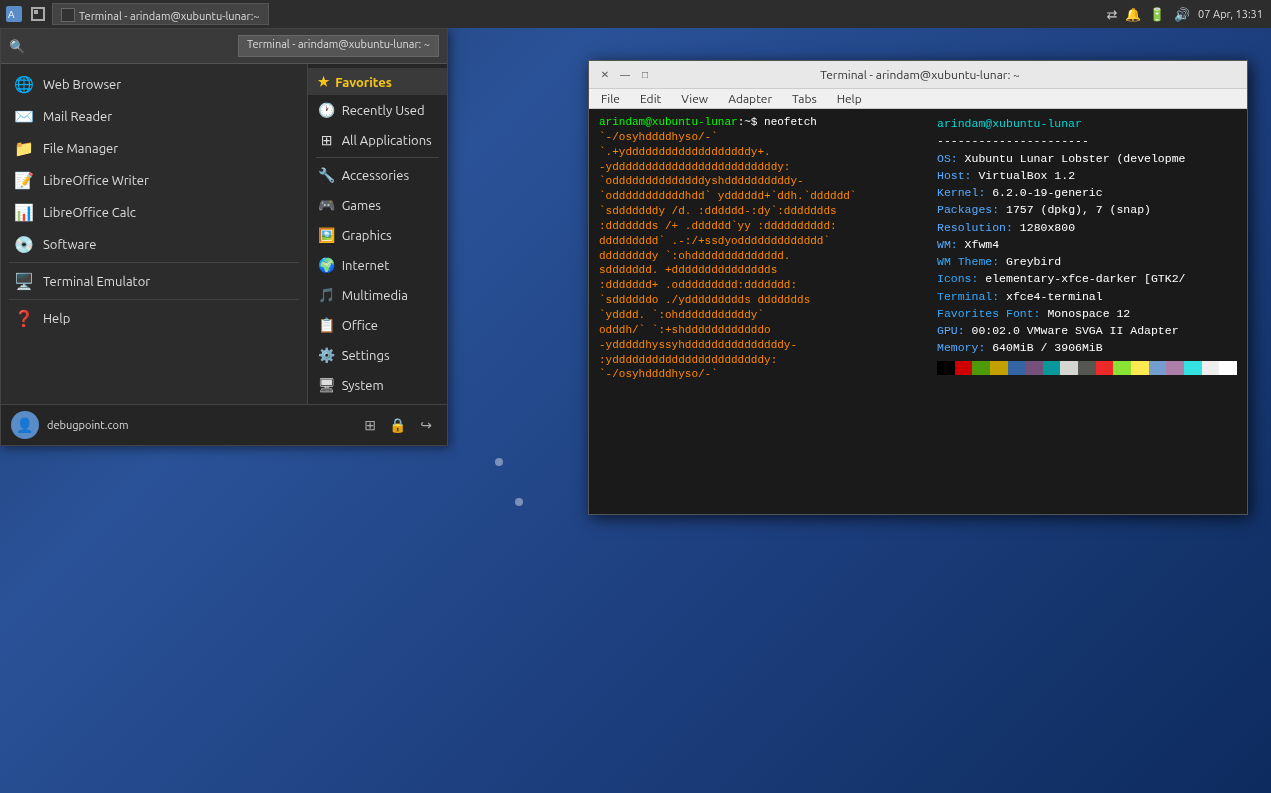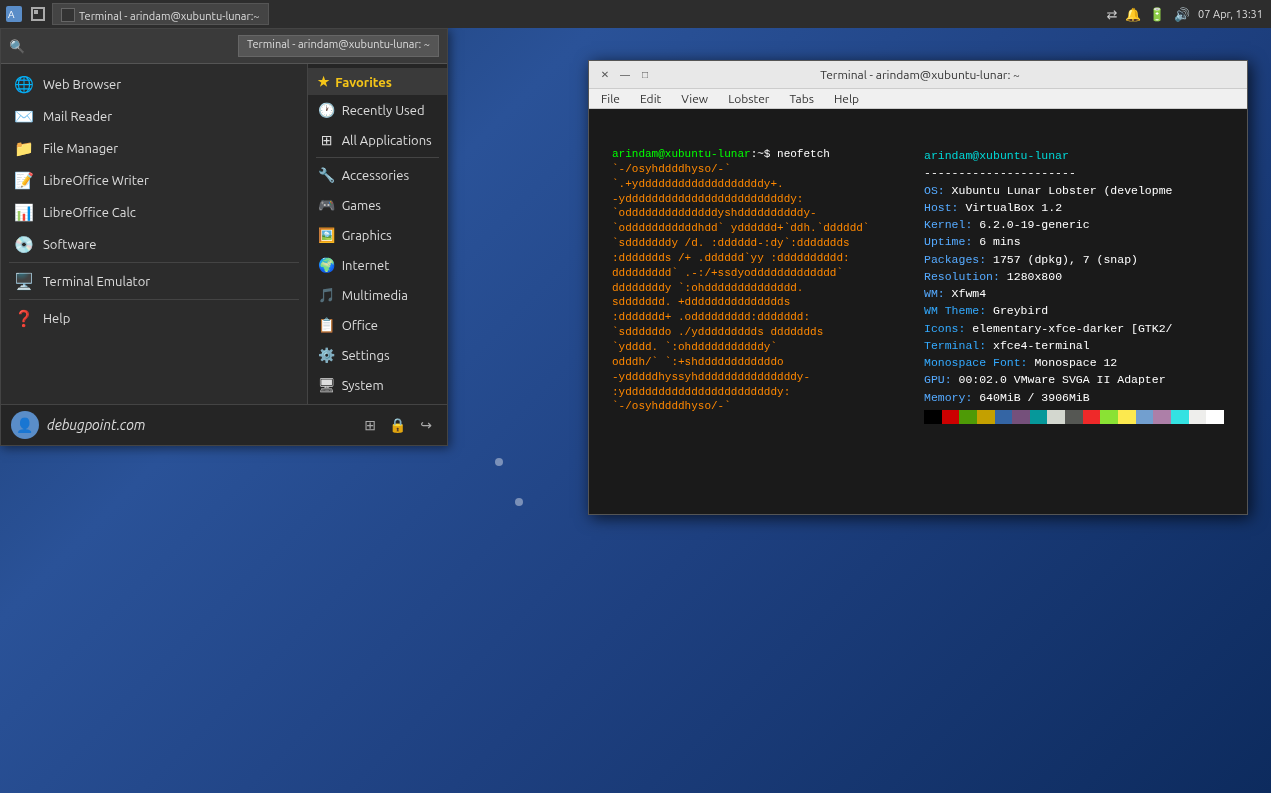--- a/index.html
+++ b/index.html
@@ -201,23 +201,22 @@
       border-radius: 50%;
       background: #5a8dc8;
       display: flex;
       align-items: center;
       justify-content: center;
       color: white;
       font-size: 14px;
     }
     .username {
       color: #ddd;
-      font-size: 14px;
+      font-size: 11px;
       flex: 1;
-      font-style: italic;
     }
     .bottom-icons {
       display: flex;
       gap: 6px;
     }
     .bottom-icon-btn {
       width: 22px;
       height: 22px;
       display: flex;
       align-items: center;
@@ -280,27 +279,26 @@
     }
     .terminal-menu-item {
       font-size: 12px;
       color: #333;
       cursor: pointer;
       padding: 1px 4px;
     }
     .terminal-body {
       flex: 1;
       background: #1a1a1a;
-      padding: 6px 23px;
+      padding: 6px 10px;
       font-family: 'Courier New', monospace;
       font-size: 12px;
       overflow: hidden;
       display: flex;
       gap: 0;
-      margin-top: 32px;
     }
     .term-left {
       flex: 1;
       color: #ddd;
       line-height: 1.4;
     }
     .term-right {
       width: 300px;
       color: #ddd;
       line-height: 1.5;
@@ -483,21 +481,21 @@
       <button class="term-ctrl">—</button>
       <button class="term-ctrl">□</button>
     </div>
     <div class="terminal-title">Terminal - arindam@xubuntu-lunar: ~</div>
     <div style="width:52px"></div>
   </div>
   <div class="terminal-menubar">
     <span class="terminal-menu-item">File</span>
     <span class="terminal-menu-item">Edit</span>
     <span class="terminal-menu-item">View</span>
-    <span class="terminal-menu-item">Lobster</span>
+    <span class="terminal-menu-item">Adapter</span>
     <span class="terminal-menu-item">Tabs</span>
     <span class="terminal-menu-item">Help</span>
   </div>
   <div class="terminal-body">
     <div class="term-left">
       <div class="neofetch-art">
         <div><span class="term-prompt">arindam@xubuntu-lunar</span><span class="term-white">:~$ neofetch</span></div>
         <div style="color:#ff8800">          `-/osyhddddhyso/-`</div>
         <div style="color:#ff8800">       `.+ydddddddddddddddddddy+.</div>
         <div style="color:#ff8800">     -ydddddddddddddddddddddddddy:</div>
@@ -516,28 +514,27 @@
         <div style="color:#ff8800">      :ydddddddddddddddddddddddy:</div>
         <div style="color:#ff8800">          `-/osyhddddhyso/-`</div>
       </div>
     </div>
     <div class="term-right">
       <div><span class="term-cyan">arindam@xubuntu-lunar</span></div>
       <div><span class="term-white">----------------------</span></div>
       <div><span class="term-key">OS: </span><span class="term-val">Xubuntu Lunar Lobster (developme</span></div>
       <div><span class="term-key">Host: </span><span class="term-val">VirtualBox 1.2</span></div>
       <div><span class="term-key">Kernel: </span><span class="term-val">6.2.0-19-generic</span></div>
-      <div><span class="term-key">Uptime: </span><span class="term-val">6 mins</span></div>
       <div><span class="term-key">Packages: </span><span class="term-val">1757 (dpkg), 7 (snap)</span></div>
       <div><span class="term-key">Resolution: </span><span class="term-val">1280x800</span></div>
       <div><span class="term-key">WM: </span><span class="term-val">Xfwm4</span></div>
       <div><span class="term-key" style="color:#3af">WM Theme: </span><span class="term-val">Greybird</span></div>
       <div><span class="term-key" style="color:#3af">Icons: </span><span class="term-val">elementary-xfce-darker [GTK2/</span></div>
       <div><span class="term-key" style="color:#3af">Terminal: </span><span class="term-val">xfce4-terminal</span></div>
-      <div><span class="term-key" style="color:#3af">Monospace Font: </span><span class="term-val">Monospace 12</span></div>
+      <div><span class="term-key" style="color:#3af">Favorites Font: </span><span class="term-val">Monospace 12</span></div>
       <div><span class="term-key">GPU: </span><span class="term-val">00:02.0 VMware SVGA II Adapter</span></div>
       <div><span class="term-key">Memory: </span><span class="term-val">640MiB / 3906MiB</span></div>
       <div class="color-blocks">
         <div class="color-block" style="background:#000000"></div>
         <div class="color-block" style="background:#cc0000"></div>
         <div class="color-block" style="background:#4e9a06"></div>
         <div class="color-block" style="background:#c4a000"></div>
         <div class="color-block" style="background:#3465a4"></div>
         <div class="color-block" style="background:#75507b"></div>
         <div class="color-block" style="background:#06989a"></div>

